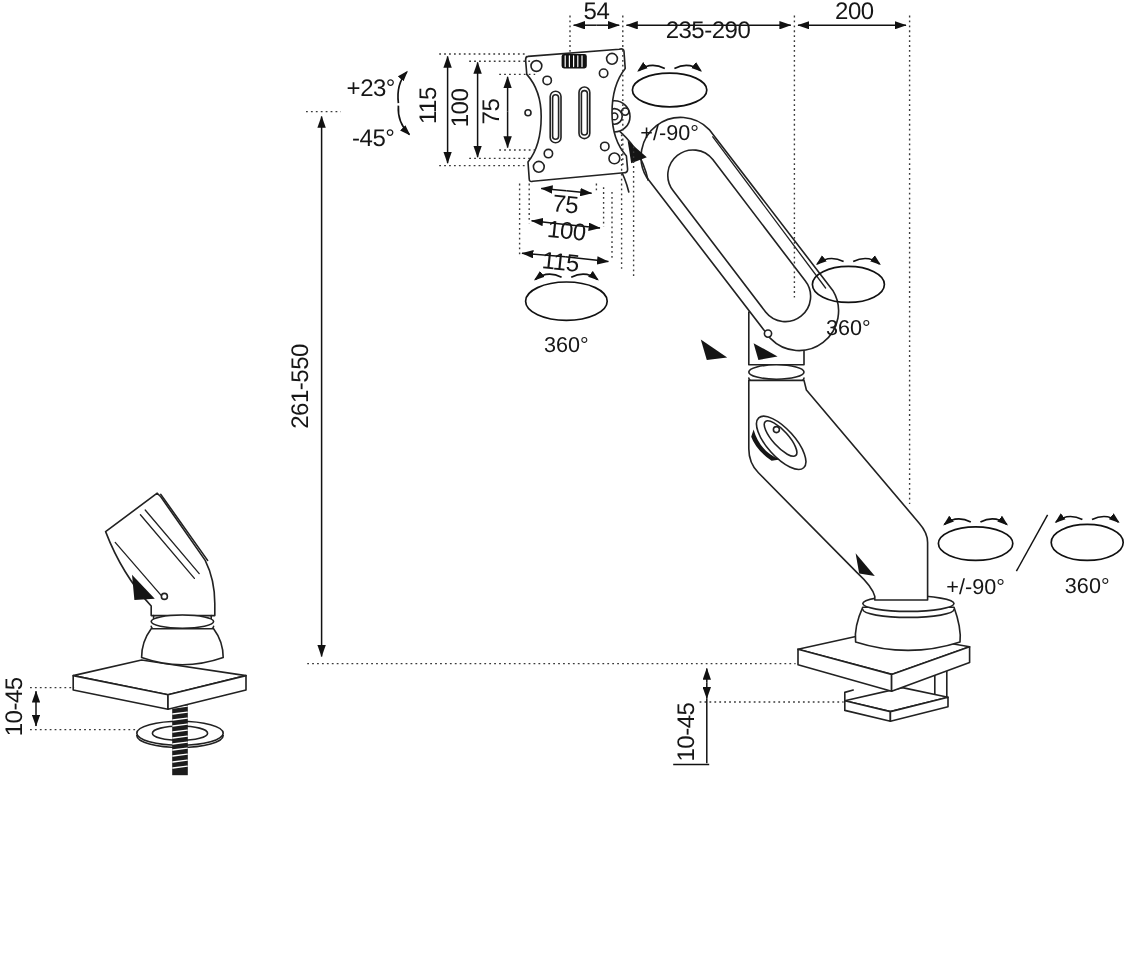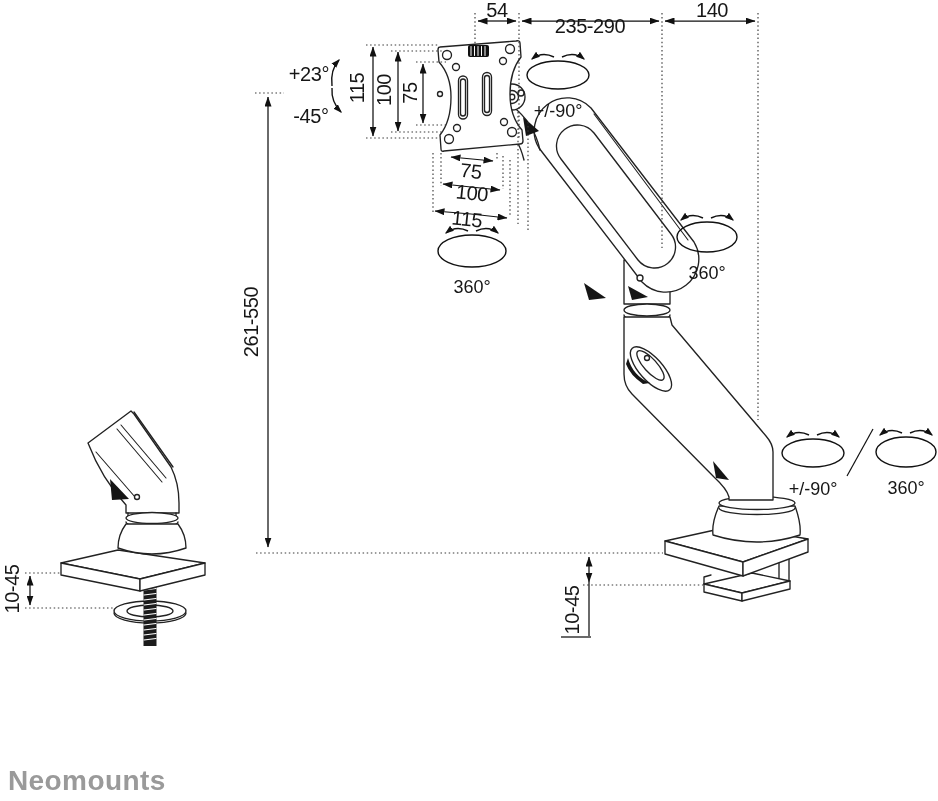--- a/index.html
+++ b/index.html
@@ -226,21 +226,21 @@
         <path d="M 902,433 Q 890,427 880,435" marker-end="url(#ahs)"></path>
         <path d="M 910,433 Q 922,427 932,435" marker-end="url(#ahs)"></path>
       </g>
       <path d="M 873,429 L 847,476" stroke-width="1.2"></path>
     </g>
   </g>
 </svg>
 
 <div class="lbl" style="left:497px;top:10px">54</div>
 <div class="lbl" style="left:590px;top:26px">235-290</div>
-<div class="lbl" style="left:712px;top:10px">140</div>
+<div class="lbl" style="left:712px;top:10px">200</div>
 
 <div class="lbl" style="left:309px;top:74px">+23°</div>
 <div class="lbl" style="left:311px;top:116px">-45°</div>
 
 <div class="lbl rot" style="left:357px;top:88px">115</div>
 <div class="lbl rot" style="left:384px;top:90px">100</div>
 <div class="lbl rot" style="left:410px;top:93px">75</div>
 
 <div class="lbl tilt" style="left:471px;top:171px">75</div>
 <div class="lbl tilt" style="left:472px;top:193px">100</div>
@@ -249,15 +249,14 @@
 <div class="lbl small" style="left:558px;top:75px">+/-90°</div>
 <div class="lbl small" style="left:472px;top:251px">360°</div>
 <div class="lbl small" style="left:707px;top:237px">360°</div>
 <div class="lbl small" style="left:813px;top:453px">+/-90°</div>
 <div class="lbl small" style="left:906px;top:452px">360°</div>
 
 <div class="lbl rot" style="left:251px;top:322px">261-550</div>
 <div class="lbl rot" style="left:12px;top:589px">10-45</div>
 <div class="lbl rot" style="left:572px;top:610px">10-45</div>
 
-<div class="logo">Neomounts</div>
 
 </div>
 
 </body></html>

